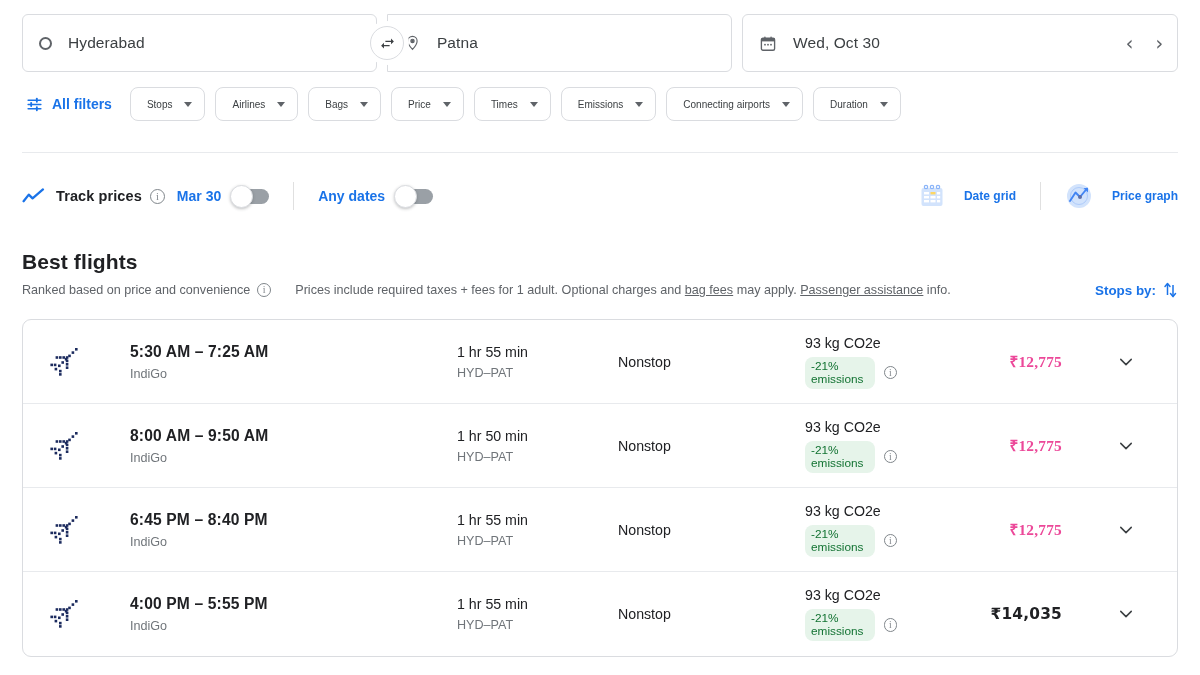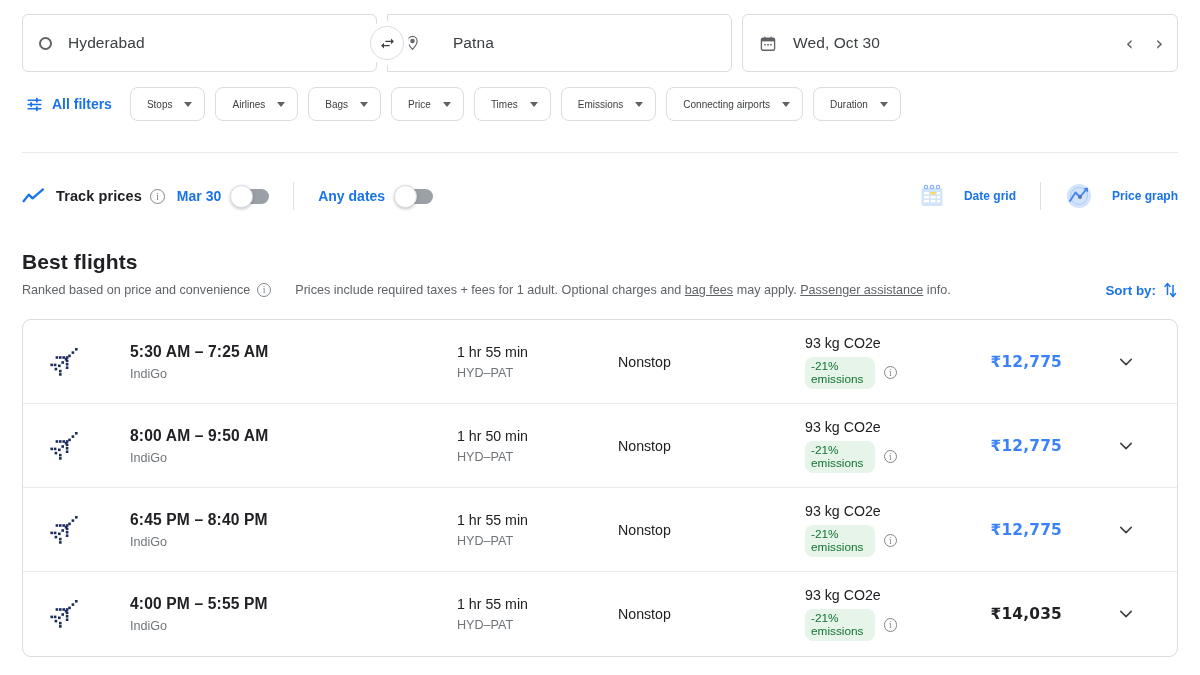--- a/index.html
+++ b/index.html
@@ -29,21 +29,21 @@
   .field {
     background: #fff;
     border: 1px solid #dadce0;
     border-radius: 6px;
     display: flex;
     align-items: center;
     height: 58px;
     padding: 0 16px;
   }
   .field-origin { width: 360px; border-radius: 6px 0 0 6px; border-right: none; }
-  .field-dest   { width: 350px; border-radius: 0 6px 6px 0; margin-left: 10px; border-left: 1px solid #dadce0; gap: 16px;}
+  .field-dest   { width: 350px; border-radius: 0 6px 6px 0; margin-left: 10px; border-left: 1px solid #dadce0;}
   .field-origin { border-right: 1px solid #dadce0; border-radius: 6px; }
   .field-text {
     font-size: 15.5px;
     color: #3c4043;
     margin-left: 16px;
     letter-spacing: 0.1px;
   }
   .swap-btn {
     position: absolute;
     left: 348px;
@@ -273,21 +273,21 @@
   }
   .price-cell {
     width: 146px; flex: none;
     text-align: right;
     font-size: 15.4px;
     font-weight: 700;
     padding-right: 8px;
     font-family: "DejaVu Sans", sans-serif;
     letter-spacing: 0.2px;
   }
-  .price-green { color: #3b82f6; }
+  .price-green { color: #ec4899; font-family: Liberation Serif, serif; }
   .price-dark { color: #202124; }
   .expand-cell {
     width: 58px; flex: none;
     display: flex; align-items: center; justify-content: center;
   }
 </style>
 </head>
 <body>
 
 <div class="page">
@@ -438,21 +438,21 @@
 
   <div class="best-title">Best flights</div>
 
   <div class="subtitle-row">
     <span class="ranked">Ranked based on price and convenience</span>
     <span class="info-i">i</span>
     <span class="prices-note">
       <span>Prices include required taxes + fees for 1 adult. Optional charges and </span><span class="uline">bag fees</span><span> may apply. </span><span class="uline">Passenger assistance</span><span> info.</span>
     </span>
     <span class="sort-by">
-      <span>Sort by:</span>
+      <span>Stops by:</span>
       <span class="sort-arrows">
         <svg width="15" height="18" viewBox="0 0 15 18">
           <path d="M4.5 3 L4.5 14" stroke="#1a73e8" stroke-width="1.5" fill="none"></path>
           <path d="M2 5.5 L4.5 2.6 L7 5.5" stroke="#1a73e8" stroke-width="1.5" fill="none" stroke-linecap="round" stroke-linejoin="round"></path>
           <path d="M10 4 L10 15.4" stroke="#1a73e8" stroke-width="1.5" fill="none"></path>
           <path d="M7.5 12.5 L10 15.6 L12.5 12.5" stroke="#1a73e8" stroke-width="1.5" fill="none" stroke-linecap="round" stroke-linejoin="round"></path>
         </svg>
       </span>
     </span>
   </div>

